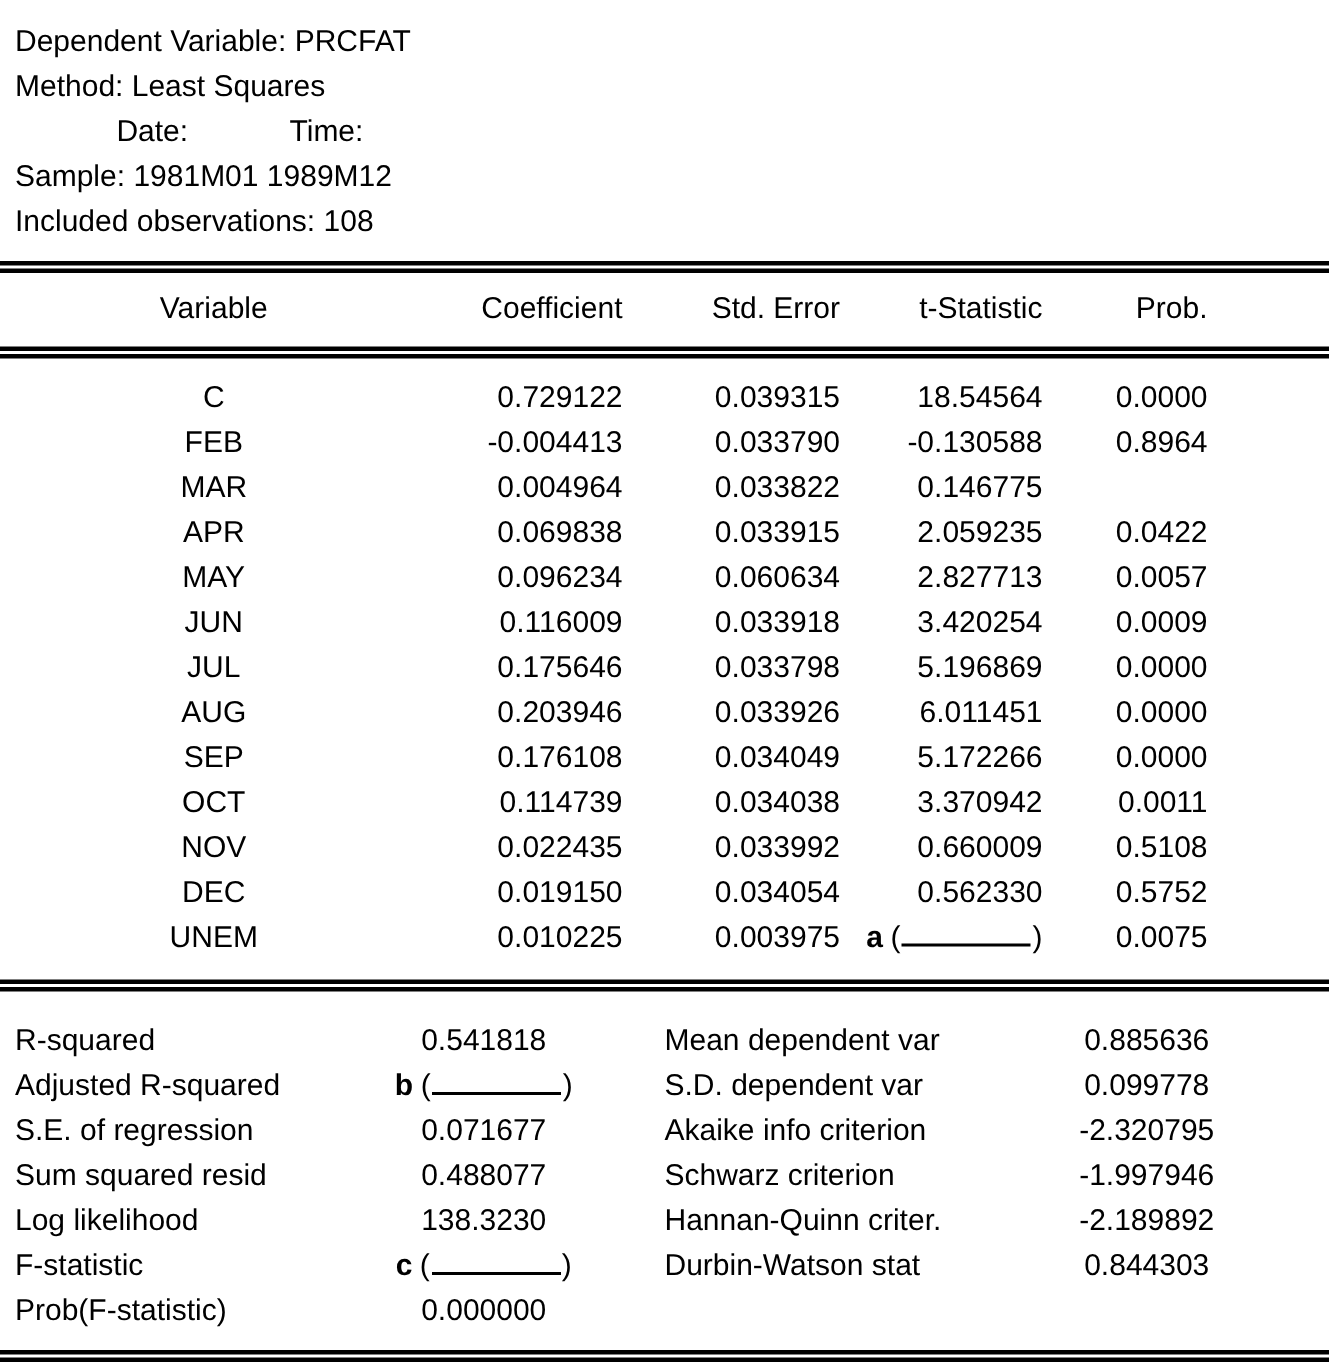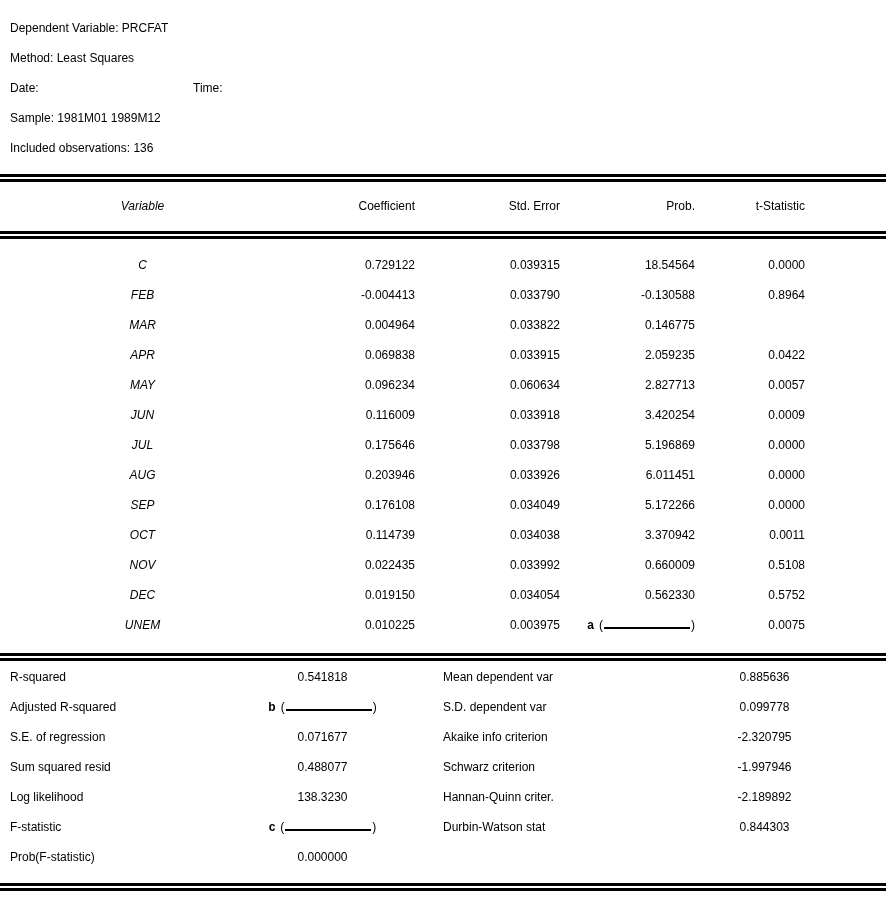--- a/index.html
+++ b/index.html
@@ -4,27 +4,27 @@
 <style>
   * { box-sizing: border-box; margin: 0; padding: 0; }
   html, body { background: #ffffff; }
   .page {
     position: relative;
     width: 886px;
     height: 914px;
     background: #ffffff;
     color: #000000;
     font-family: "Liberation Sans", "DejaVu Sans", sans-serif;
-    font-size: 12px;
+    font-size: 20px;
     overflow: hidden;
   }
   
   .hdr { padding: 13px 0 0 10px; }
   .hline { height: 30px; line-height: 30px; white-space: nowrap; }
-  .date-label { display: inline-block; width: 183px; }
+  .date-label { display: inline-block; width: 183px; text-align: center; }
   
   .rule2x {
     height: 8px;
     border-top: 3px solid #000000;
     border-bottom: 3px solid #000000;
   }
   .rule-top   { margin-top: 11px; }
   .rule-head  { margin-top: 0; }
   .rule-mid   { margin-top: 13px; }
   .rule-bot   { margin-top: 11px; }
@@ -32,33 +32,33 @@
   .coef-head { padding-left: 10px; height: 49px; }
   .coef-head .trow { height: 49px; line-height: 49px; }
   .coef-body { padding-left: 10px; margin-top: 11px; }
   .trow {
     display: grid;
     grid-template-columns: 265px 150px 145px 135px 110px;
     height: 30px;
     line-height: 30px;
     white-space: nowrap;
   }
-  .c-var { text-align: center; font-style: italic; }
+  .c-var { text-align: center; }
   .c-num { text-align: right; padding-right: 10px; }
   
   .blank-letter { font-weight: bold; margin-right: 5px; }
   .blank-line {
     display: inline-block;
     width: 86px;
     height: 0.55em;
     border-bottom: 2px solid #000000;
     margin: 0 1px;
   }
   
-  .stats { padding-left: 10px; margin-top: 1px; }
+  .stats { padding-left: 10px; margin-top: 18px; }
   .srow {
     display: grid;
     grid-template-columns: 220px 185px 28px 230px 183px;
     height: 30px;
     line-height: 30px;
     white-space: nowrap;
   }
   .s-label { text-align: left; }
   .s-val { text-align: center; }
 </style>
@@ -67,32 +67,32 @@
 
 <div class="page">
 
   <div class="hdr">
     <div class="hline">Dependent Variable: PRCFAT</div>
     <div class="hline">Method: Least Squares</div>
     <div class="hline">
       <span class="date-label">Date:</span><span>Time:</span>
     </div>
     <div class="hline">Sample: 1981M01 1989M12</div>
-    <div class="hline">Included observations: 136</div>
+    <div class="hline">Included observations: 108</div>
   </div>
 
   <div class="rule2x rule-top"></div>
 
   <div class="coef-head">
     <div class="trow">
       <div class="c-var">Variable</div>
       <div class="c-num">Coefficient</div>
       <div class="c-num">Std. Error</div>
+      <div class="c-num">t-Statistic</div>
       <div class="c-num">Prob.</div>
-      <div class="c-num">t-Statistic</div>
     </div>
   </div>
 
   <div class="rule2x rule-head"></div>
 
   <div class="coef-body">
     <div class="trow">
       <div class="c-var">C</div>
       <div class="c-num">0.729122</div>
       <div class="c-num">0.039315</div>

